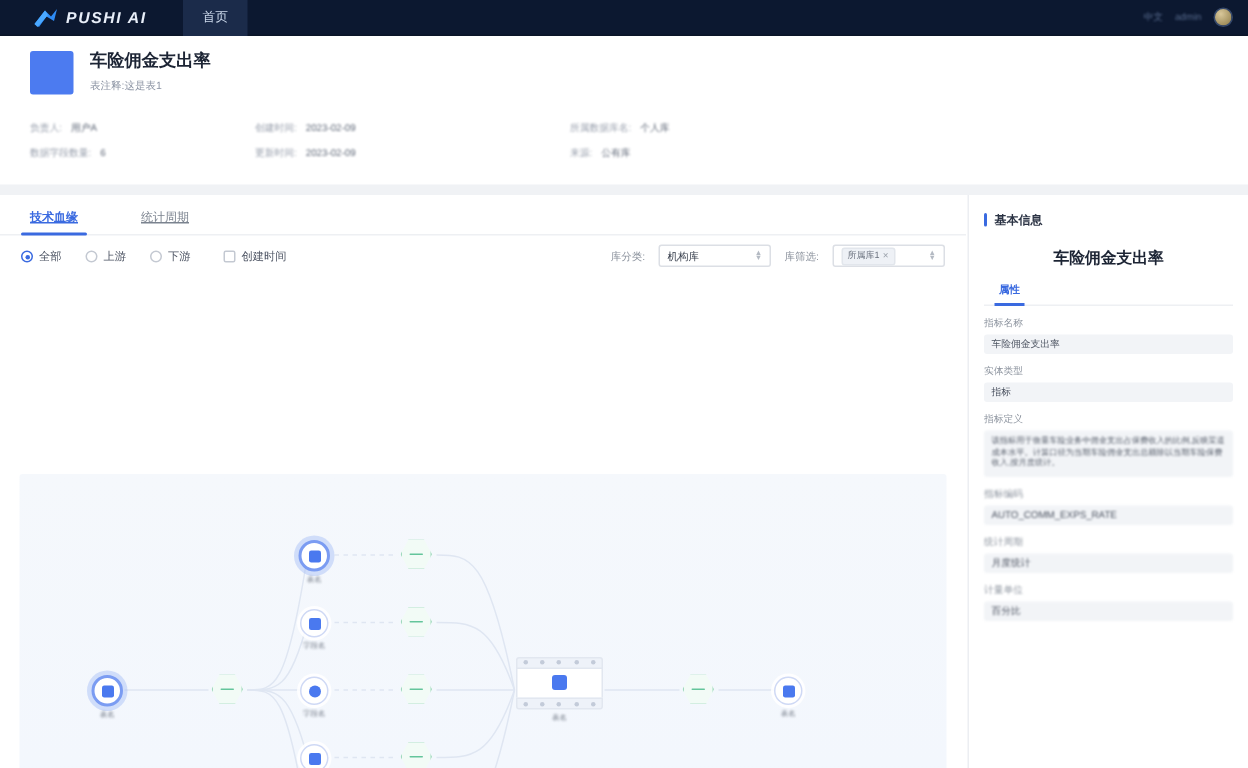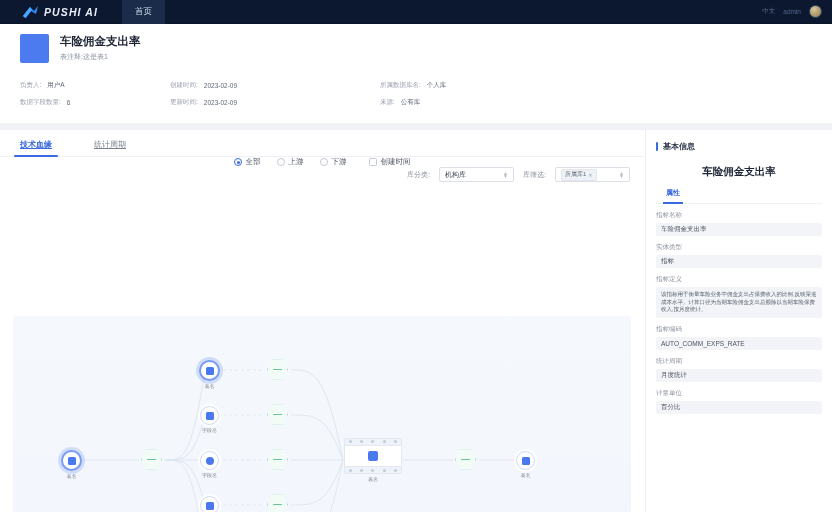--- a/index.html
+++ b/index.html
@@ -88,21 +88,21 @@
     font-size: 8px; color: #7b838f; padding: 0 6px 6px 6px;
     margin-right: 30px; cursor: pointer; position: relative; text-decoration: underline;
   }
   .tab.active { color: #3a6ae0; font-weight: 600; }
   .tab.active::after {
     content: ""; position: absolute; left: 0; right: 0; bottom: -1px;
     height: 2px; background: #3a6ae0; border-radius: 1px;
   }
 
   .filter-row {
-    display: flex; align-items: center; height: 27px; padding: 0 14px; flex-direction: column;
+    display: flex; align-items: center; height: 27px; padding: 0 14px;
   }
   .radio-group { display: flex; align-items: center; gap: 16px; }
   .radio-item, .check-item {
     display: flex; align-items: center; gap: 4px; cursor: pointer;
   }
   .radio-dot {
     width: 8px; height: 8px; border-radius: 50%;
     border: 1px solid #c4c9d2; background: #fff; position: relative;
   }
   .radio-dot.on { border-color: #3a6ae0; }

